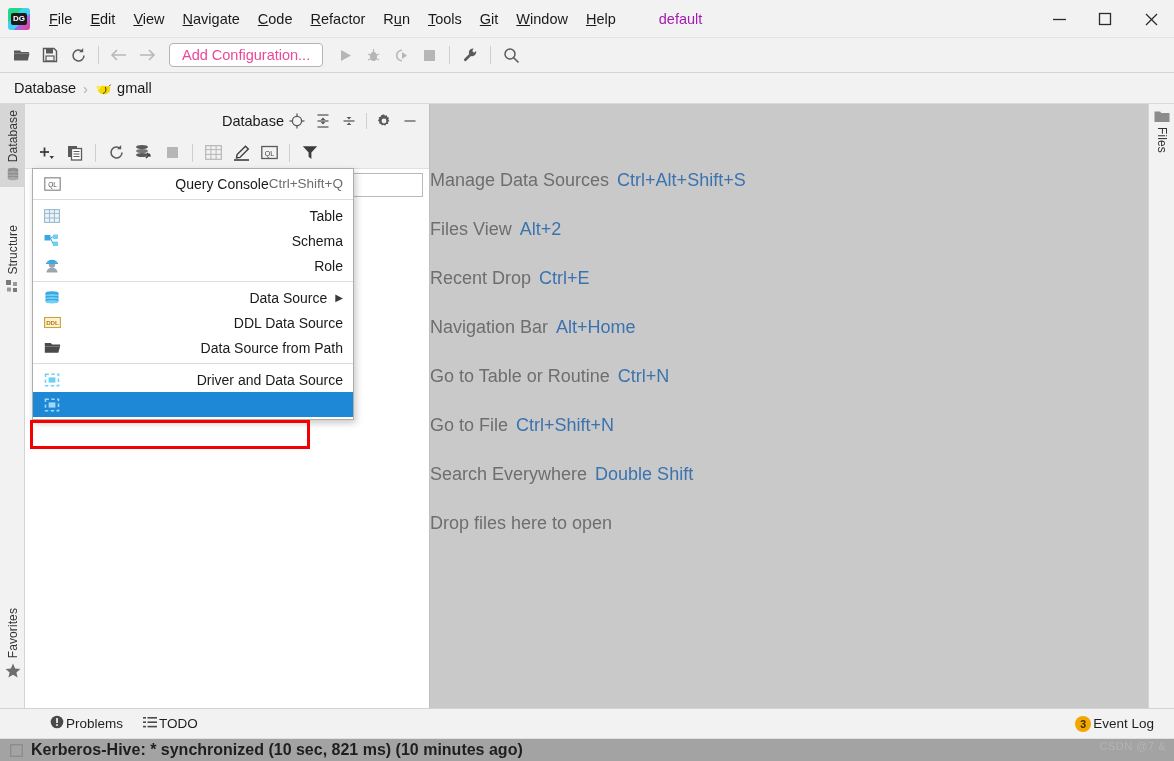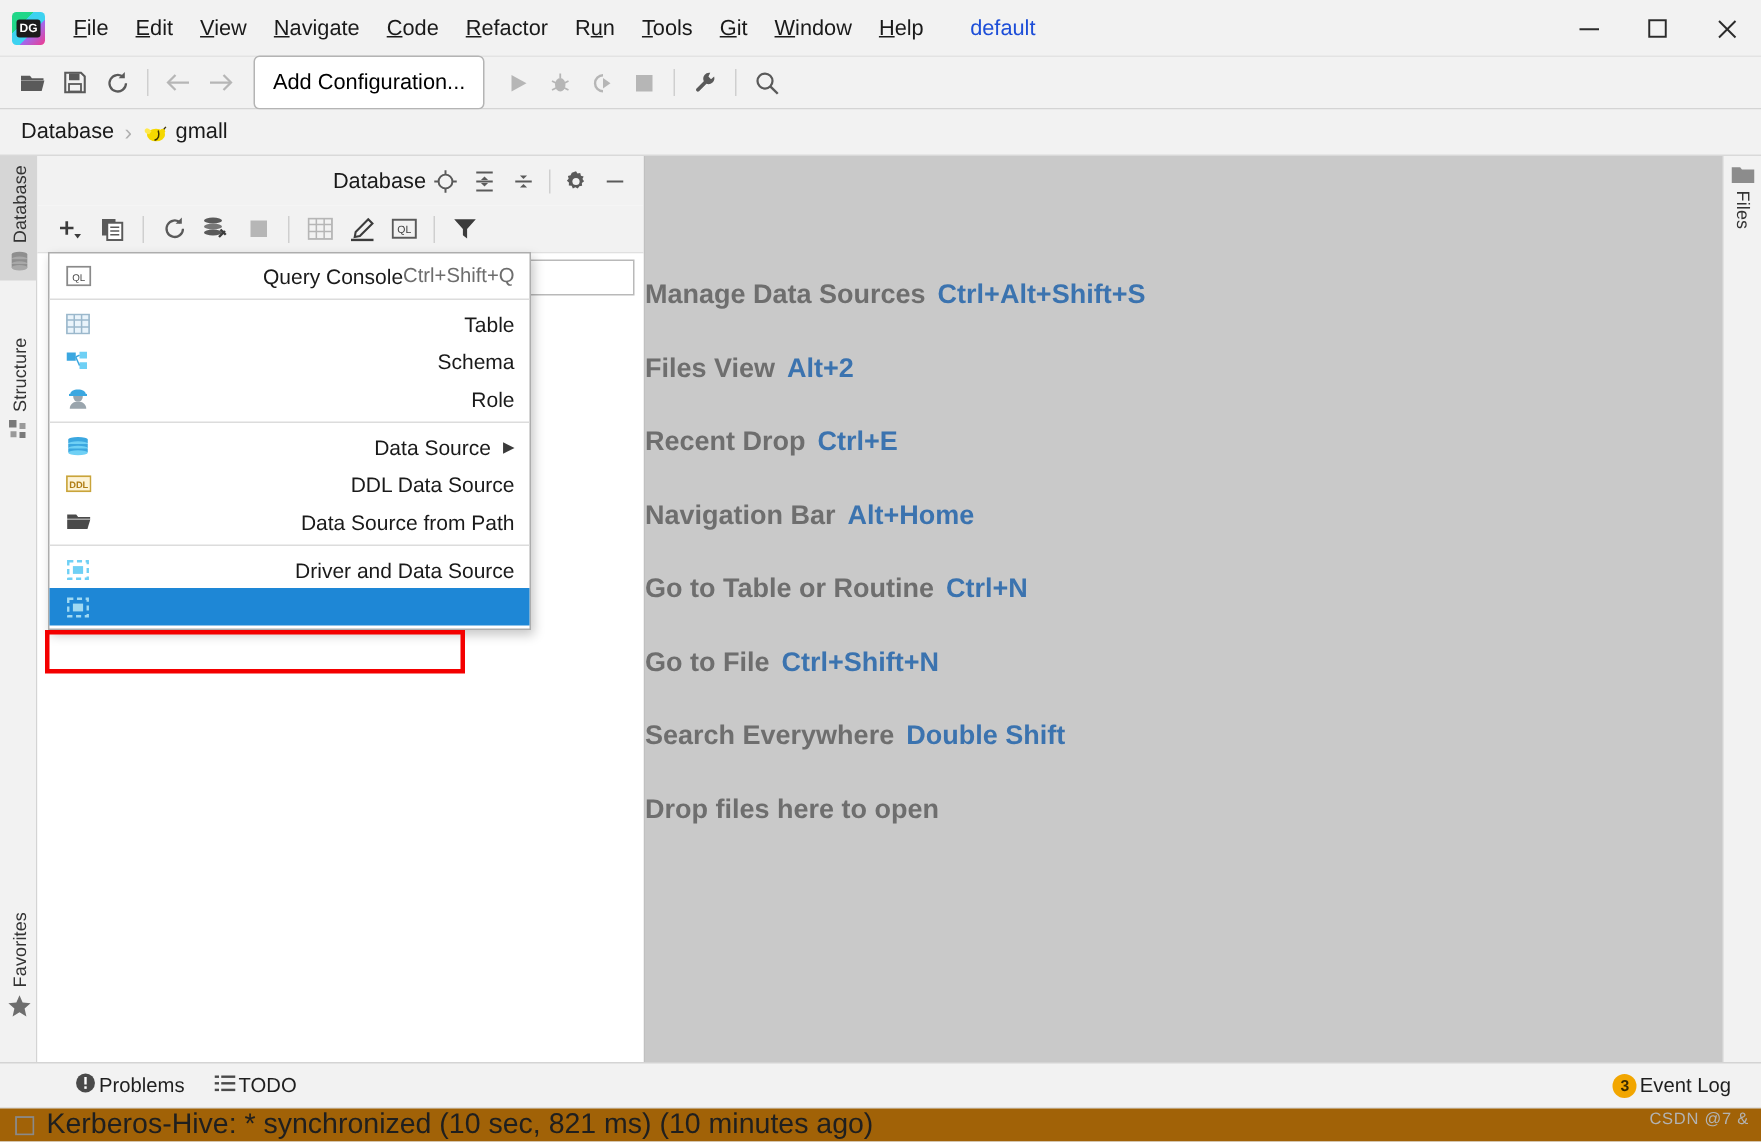--- a/index.html
+++ b/index.html
@@ -30,21 +30,21 @@
   .app-logo::after {
     content: "DG"; font-size: 8px; font-weight: bold; color: #fff;
     background: #1b1b1b; border-radius: 2px; padding: 2px 2px; line-height: 8px;
   }
   .menu-item {
     padding: 2px 9px; font-size: 14.5px; color: #1a1a1a;
     cursor: default; white-space: nowrap;
   }
   .menu-item u { text-decoration: underline; }
   .titlebar .profile {
-    margin-left: 22px; color: #1d4ed8; font-size: 14.5px;
+    margin-left: 34px; color: #a21caf; font-size: 14.5px;
   }
   .wincontrols {
     position: absolute; right: 0; top: 0; height: 38px;
     display: flex; align-items: center;
   }
   .winbtn {
     width: 46px; height: 38px; display: flex; align-items: center; justify-content: center;
     color: #2b2b2b;
   }
   .winbtn svg { display: block; }
@@ -55,23 +55,23 @@
     background: #f2f2f2; display: flex; align-items: center;
     border-bottom: 1px solid #d4d4d4;
   }
   .tb-icon {
     width: 28px; height: 26px; display: flex; align-items: center; justify-content: center;
     color: #555; flex: 0 0 auto;
   }
   .tb-icon.dim { color: #b6b6b6; }
   .tb-sep { width: 1px; height: 18px; background: #cfcfcf; margin: 0 6px; flex: 0 0 auto; }
   .runconfig {
-    height: 36px; border: 1px solid #b4b4b4; border-radius: 4px; background: #fff;
+    height: 24px; border: 1px solid #b4b4b4; border-radius: 4px; background: #fff;
     display: flex; align-items: center; padding: 0 12px; font-size: 14.5px;
-    color: #000000; margin: 0 8px; flex: 0 0 auto;
+    color: #ec4899; margin: 0 8px; flex: 0 0 auto;
   }
 
   
   .breadcrumb {
     position: absolute; left: 0; top: 73px; width: 1174px; height: 31px;
     background: #f2f2f2; display: flex; align-items: center; padding-left: 14px;
     font-size: 14.5px; color: #1a1a1a; border-bottom: 1px solid #d9d9d9;
   }
   .bc-sep { color: #b0b0b0; margin: 0 7px; font-size: 15px; }
   .bee {
@@ -101,21 +101,21 @@
   .strip-right .vtab { left: 0; width: 26px; }
   .strip-right .vlabel { writing-mode: vertical-rl; transform: none; }
   .vicon { margin-top: 5px; display: flex; align-items: center; justify-content: center; }
 
   
   .editor-bg {
     position: absolute; left: 25px; top: 104px; width: 1123px; height: 604px;
     background: #c9c9c9;
   }
   .hints {
-    position: absolute; left: 405px; top: 68px; width: 720px; font-weight: bold;
+    position: absolute; left: 405px; top: 52px; width: 720px;
   }
   .hint-row {
     height: 49px; display: flex; align-items: center;
     font-size: 18px; color: #6e6e6e; white-space: nowrap;
   }
   .hint-key { color: #3b73af; margin-left: 8px; }
 
   
   .toolwin {
     position: absolute; left: 25px; top: 104px; width: 405px; height: 604px;
@@ -170,22 +170,22 @@
     position: absolute; left: 0; top: 708px; width: 1174px; height: 30px;
     background: #f2f2f2; display: flex; align-items: center;
     border-top: 1px solid #d4d4d4;
   }
   .sbtn {
     display: flex; align-items: center; gap: 2px; padding: 0 10px; height: 30px;
     font-size: 13.5px; color: #1f1f1f; cursor: default;
   }
   .statusbar {
     position: absolute; left: 0; top: 738px; width: 1174px; height: 23px;
-    background: #a16207; display: flex; align-items: center; padding-left: 10px;
-    font-size: 19px; color: #1f1f1f; border-top: 1px solid #e0e0e0;
+    background: #a3a3a3; display: flex; align-items: center; padding-left: 10px;
+    font-size: 16px; color: #1f1f1f; border-top: 1px solid #e0e0e0; font-weight: bold;
   }
   .badge {
     width: 16px; height: 16px; border-radius: 50%; background: #f2a600;
     color: #3a2b00; font-size: 10.5px; font-weight: bold;
     display: flex; align-items: center; justify-content: center;
   }
   .watermark {
     position: absolute; right: 8px; top: 740px; font-size: 11px; color: #b3b3b3;
     letter-spacing: 0.5px;
   }

